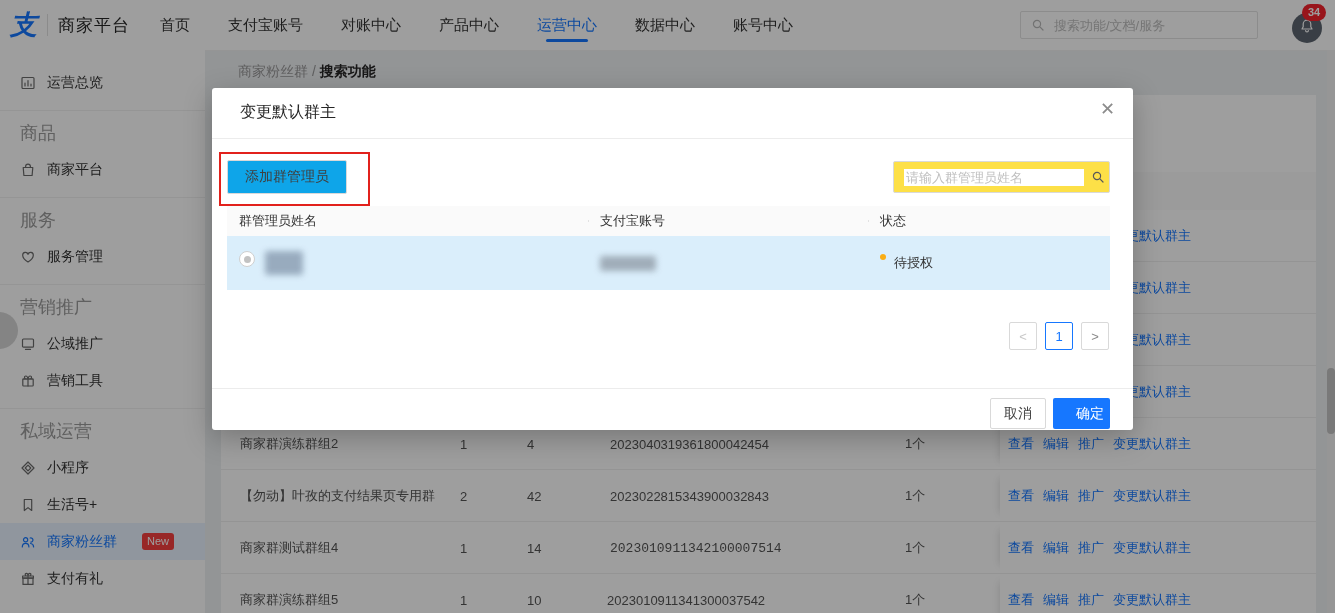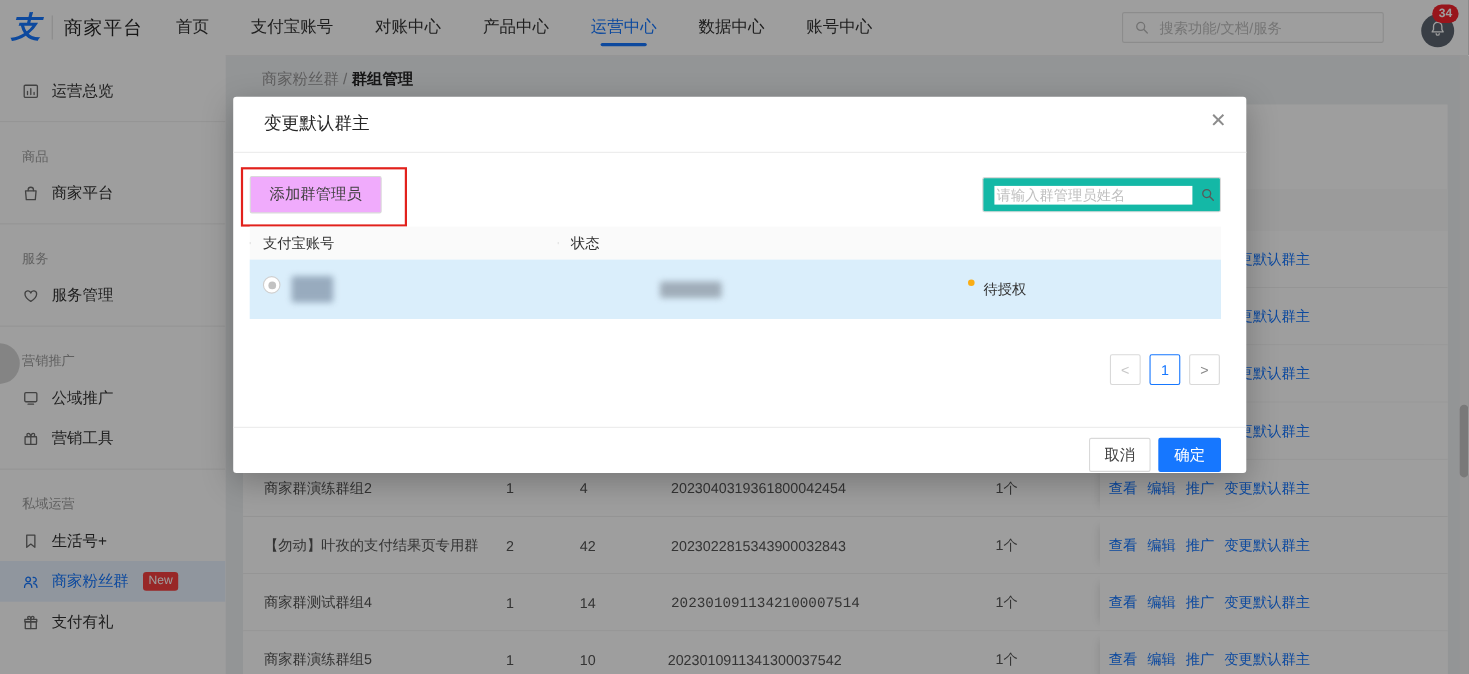--- a/index.html
+++ b/index.html
@@ -20,46 +20,46 @@
   .nav-search input{border:0;outline:0;flex:1;font-size:13px;color:#666;background:transparent;font-family:inherit;}
   .nav-search input::placeholder{color:#bdbdbd;}
   .bell{position:absolute;left:1292px;top:13px;width:30px;height:30px;border-radius:50%;background:#5d6570;color:#fff;display:flex;align-items:center;justify-content:center;cursor:pointer;}
   .bell-badge{position:absolute;left:1302px;top:4px;background:#f5222d;color:#fff;font-size:11px;font-weight:bold;line-height:1;padding:3px 6px;border-radius:9px;}
   
   .sidebar{position:absolute;left:0;top:50px;width:205px;bottom:0;background:#fff;padding-top:14px;box-sizing:border-box;overflow:hidden;z-index:1;}
   .side-item{height:37px;display:flex;align-items:center;gap:11px;padding-left:20px;font-size:14px;color:#333;cursor:pointer;}
   .side-item .icon{width:16px;height:16px;color:#6b6b6b;display:inline-flex;flex:0 0 16px;}
   .side-item.active{background:#e8f3ff;color:#1677ff;}
   .side-item.active .icon{color:#1677ff;}
-  .side-section-label{margin:23px 0 6px 20px;font-size:12px;color:#9c9c9c;}
+  .side-section-label{margin:10px 0 6px 20px;font-size:18px;color:#9c9c9c;}
   .side-divider{height:1px;background:#f0f0f0;margin:9px 0;}
-  .badge-new{background:#f53f3f;color:#fff;font-size:11px;line-height:1;padding:3px 5px;border-radius:3px;margin-left:2px;}
+  .badge-new{background:#f53f3f;color:#fff;font-size:11px;line-height:1;padding:3px 5px;border-radius:3px;margin-left:14px;}
   
   .content{position:absolute;left:205px;top:50px;right:0;bottom:0;background:#eef0f3;}
   .breadcrumb{position:absolute;left:33px;top:13px;font-size:14px;color:#999;}
   .breadcrumb .current{color:#262626;font-weight:bold;}
   .card{position:absolute;left:16px;top:45px;width:1095px;bottom:0;background:#fff;}
   .bg-thead{position:absolute;left:0;right:0;top:77px;height:38px;background:#fafafa;border-bottom:1px solid #efefef;}
   .bg-rows{position:absolute;left:0;right:0;top:115px;}
   .bg-row{position:relative;height:51px;border-bottom:1px solid #efefef;font-size:13px;color:#555;background:#fff;}
   .bg-cell{position:absolute;top:50%;transform:translateY(-50%);white-space:nowrap;}
   .bg-actions{position:absolute;left:779px;right:0;top:0;bottom:0;background:#fff;display:flex;align-items:center;gap:9px;padding-left:8px;box-shadow:-8px 0 8px -8px rgba(0,0,0,.14);}
   .link{color:#1677ff;font-size:13px;cursor:pointer;white-space:nowrap;}
   .edge-handle-left{position:absolute;left:-19px;top:312px;width:37px;height:37px;border-radius:50%;background:#d6d6d6;z-index:1;}
   .scroll-track{position:absolute;right:0;top:50px;width:8px;bottom:0;background:#f2f2f2;z-index:1;}
   .scroll-thumb{position:absolute;right:0;top:318px;width:8px;height:66px;border-radius:4px;background:#c4c4c4;}
   
   .overlay{position:absolute;inset:0;background:rgba(0,0,0,0.38);z-index:5;}
   .modal{position:absolute;left:212px;top:88px;width:921px;height:342px;background:#fff;border-radius:3px;box-shadow:0 8px 28px rgba(0,0,0,.25);z-index:6;}
   .m-title{position:absolute;left:28px;top:14px;font-size:16px;color:#262626;}
   .m-close{position:absolute;right:18px;top:12px;font-size:18px;color:#8c8c8c;cursor:pointer;line-height:1;}
   .m-divider{position:absolute;left:0;right:0;top:50px;height:1px;background:#ececec;}
-  .m-add{position:absolute;left:15px;top:72px;height:34px;padding:0 17px;background:#f0abfc;border:1px solid #d9d9d9;border-radius:2px;font-size:14px;color:#404040;cursor:pointer;font-family:inherit;}
+  .m-add{position:absolute;left:15px;top:72px;height:34px;padding:0 17px;background:#0ea5e9;border:1px solid #d9d9d9;border-radius:2px;font-size:14px;color:#404040;cursor:pointer;font-family:inherit;}
   .m-annotation{position:absolute;left:7px;top:64px;width:147px;height:50px;border:2px solid #e2211c;pointer-events:none;}
-  .m-search{position:absolute;left:681px;top:73px;width:217px;height:32px;border:1px solid #d9d9d9;border-radius:2px;box-sizing:border-box;display:flex;align-items:center;padding:0 10px;gap:6px;background:#14b8a6;}
+  .m-search{position:absolute;left:681px;top:73px;width:217px;height:32px;border:1px solid #d9d9d9;border-radius:2px;box-sizing:border-box;display:flex;align-items:center;padding:0 10px;gap:6px;background:#fde047;}
   .m-search input{border:0;outline:0;flex:1;font-size:13px;color:#555;font-family:inherit;}
   .m-search input::placeholder{color:#bfbfbf;}
   .m-search .sicon{color:#595959;display:inline-flex;}
   .m-table{position:absolute;left:15px;top:118px;width:883px;}
   .m-thead{display:flex;height:30px;background:#fafafa;align-items:center;font-size:13px;color:#333;}
   .m-th{box-sizing:border-box;padding-left:12px;position:relative;}
   .m-th.w1{width:361px;} .m-th.w2{width:280px;} .m-th.w3{width:242px;}
   .m-th.sep::before{content:"";position:absolute;left:0;top:8px;bottom:8px;width:1px;background:#e2e2e2;}
   .m-row{display:flex;height:54px;background:#daeefb;align-items:center;font-size:13px;color:#333;}
   .m-td{box-sizing:border-box;padding-left:12px;display:flex;gap:10px;}
@@ -68,21 +68,21 @@
   .radio::after{content:"";width:7px;height:7px;border-radius:50%;background:#c2c2c2;}
   .blur-name{width:38px;height:24px;background:#8da0b4;border-radius:2px;filter:blur(3px);opacity:.85;}
   .blur-acct{width:56px;height:15px;background:#96a2ae;border-radius:2px;filter:blur(3px);opacity:.85;}
   .status-dot{width:6px;height:6px;border-radius:50%;background:#faad14;display:inline-block;margin-right:2px;}
   .m-pager{position:absolute;left:797px;top:234px;display:flex;gap:8px;}
   .pg{width:28px;height:28px;box-sizing:border-box;border:1px solid #d9d9d9;border-radius:2px;background:#fff;display:flex;align-items:center;justify-content:center;font-size:13px;color:#8a8a8a;cursor:pointer;}
   .pg.disabled{color:#c8c8c8;cursor:default;}
   .pg.current{border-color:#1677ff;color:#1677ff;}
   .m-footer-divider{position:absolute;left:0;right:0;top:300px;height:1px;background:#ececec;}
   .m-cancel{position:absolute;left:778px;top:310px;width:56px;height:31px;background:#fff;border:1px solid #d9d9d9;border-radius:2px;font-size:14px;color:#404040;cursor:pointer;font-family:inherit;}
-  .m-confirm{position:absolute;left:841px;top:310px;width:57px;height:31px;background:#1677ff;border:none;border-radius:2px;font-size:14px;color:#fff;cursor:pointer;font-family:Liberation Serif, serif;}
+  .m-confirm{position:absolute;left:841px;top:310px;width:57px;height:31px;background:#1677ff;border:none;border-radius:2px;font-size:14px;color:#fff;cursor:pointer;font-family:Liberation Serif, serif;text-align:right;}
 </style>
 </head>
 <body>
 
 <div class="canvas">
 
   <div class="topnav">
     <div class="logo-wrap">
       <span class="logo-char">支</span>
       <span class="logo-sep"></span>
@@ -164,20 +164,29 @@
             <path d="M8 6v7M3 6h10M5.8 6C4 5.6 4 3 5.8 3S8 6 8 6s.4-3 2.2-3 1.8 2.6 0 3"></path>
           </svg>
         </span>
         <span>营销工具</span>
       </div>
       <div class="side-divider"></div>
       <div class="side-section-label">私域运营</div>
       <div class="side-item">
         <span class="icon">
           <svg width="16" height="16" viewBox="0 0 16 16" fill="none" stroke="currentColor" stroke-width="1.2" stroke-linecap="round" stroke-linejoin="round">
+            <path d="M8 2l6 6-6 6-6-6z"></path>
+            <path d="M8 5.2L10.8 8 8 10.8 5.2 8z"></path>
+          </svg>
+        </span>
+        <span>小程序</span>
+      </div>
+      <div class="side-item">
+        <span class="icon">
+          <svg width="16" height="16" viewBox="0 0 16 16" fill="none" stroke="currentColor" stroke-width="1.2" stroke-linecap="round" stroke-linejoin="round">
             <path d="M4.3 2.5h7.4v11L8 10.6l-3.7 2.9z"></path>
           </svg>
         </span>
         <span>生活号+</span>
       </div>
       <div class="side-item active">
         <span class="icon">
           <svg width="16" height="16" viewBox="0 0 16 16" fill="none" stroke="currentColor" stroke-width="1.2" stroke-linecap="round" stroke-linejoin="round">
             <circle cx="5.6" cy="5.8" r="2.1"></circle>
             <path d="M2.3 13c0-2.2 1.5-3.7 3.3-3.7S8.9 10.8 8.9 13"></path>
@@ -195,21 +204,21 @@
           </svg>
         </span>
         <span>支付有礼</span>
       </div>
     </div>
 
   <div class="content">
     <div class="breadcrumb">
       <span>商家粉丝群</span>
       <span> </span><span>/</span><span> </span>
-      <span class="current">群组管理</span>
+      <span class="current">搜索功能</span>
     </div>
     <div class="card">
       <div class="bg-thead"></div>
       <div class="bg-rows">
           <div class="bg-row">
             <span class="bg-cell" style="left: 19px;"></span>
             <span class="bg-cell" style="left: 239px;"></span>
             <span class="bg-cell" style="left: 306px;"></span>
             <span class="bg-cell" style="left: 389px;"></span>
             <span class="bg-cell" style="left: 684px;"></span>
@@ -335,20 +344,21 @@
       <span class="sicon">
           <svg width="16" height="16" viewBox="0 0 16 16" fill="none" stroke="currentColor" stroke-width="1.2" stroke-linecap="round" stroke-linejoin="round">
             <circle cx="7" cy="7" r="3.6"></circle>
             <path d="M9.9 9.9L13 13"></path>
           </svg>
         </span>
     </div>
 
     <div class="m-table">
       <div class="m-thead">
+        <div class="m-th w1">群管理员姓名</div>
         <div class="m-th w2 sep">支付宝账号</div>
         <div class="m-th w3 sep">状态</div>
       </div>
       <div class="m-row">
         <div class="m-td w1">
           <span class="radio"></span>
           <span class="blur-name"></span>
         </div>
         <div class="m-td w2">
           <span class="blur-acct"></span>

